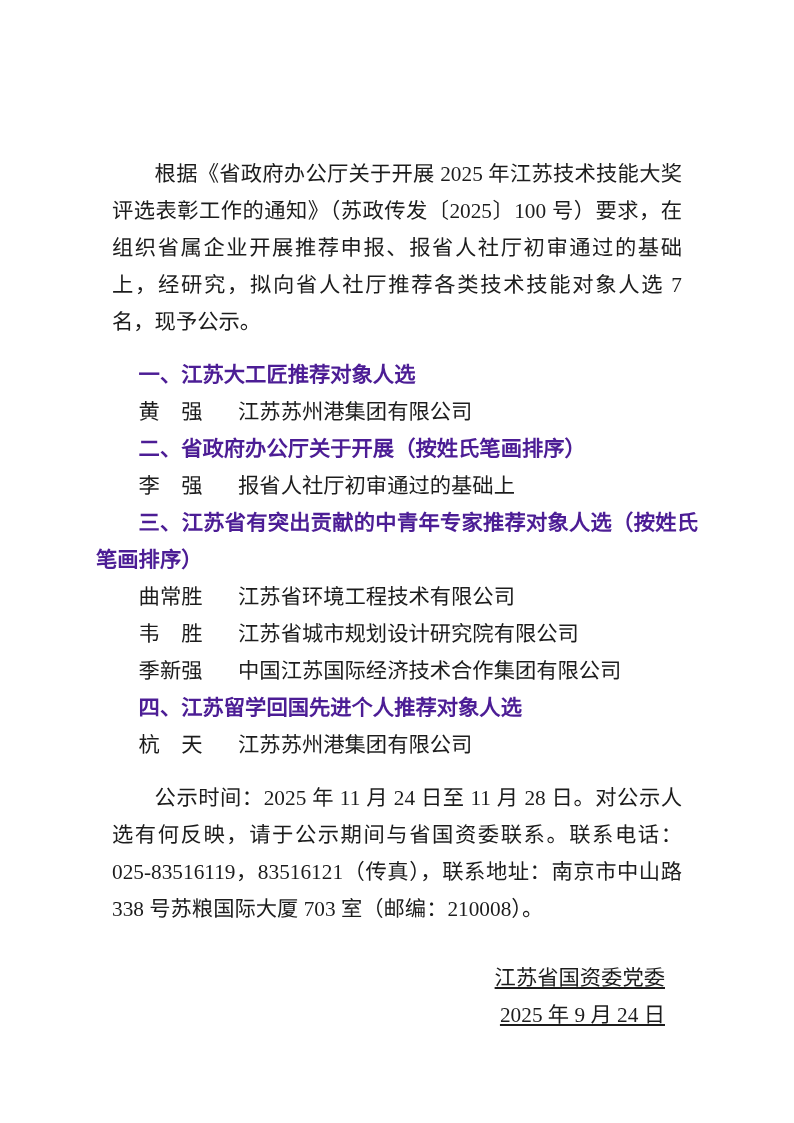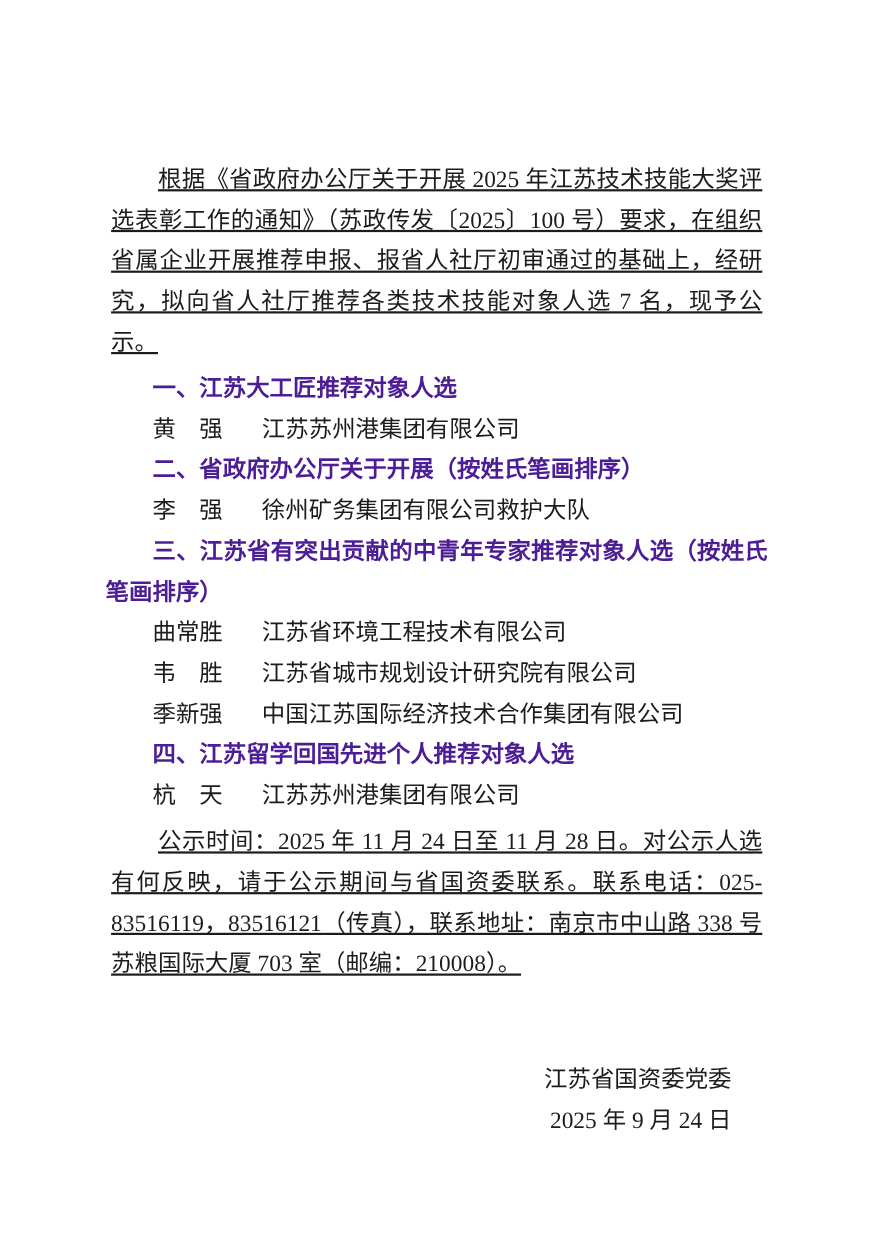--- a/index.html
+++ b/index.html
@@ -17,25 +17,24 @@
     padding: 140px 96px 0 96px;
     color: #1c1c1c;
     font-family: "Liberation Serif", "DejaVu Serif", serif;
     font-size: 21.3px;
     line-height: 37px;
   }
   .doc {
     width: 602px;
   }
   .para {
-    margin: 5px;
+    margin: 16px;
     text-indent: 2em;
     text-align: justify;
     letter-spacing: 0;
-    text-decoration: underline;
   }
   .section-heading {
     margin: 0;
     font-size: 21.3px;
     font-weight: 700;
     font-family: "Liberation Sans", "DejaVu Sans", sans-serif;
     text-indent: 2em;
     text-align: justify;
     line-height: 37px;
     color: #4c1d95;
@@ -44,23 +43,24 @@
     margin: 0;
     padding-left: 2em;
     text-align: left;
     white-space: nowrap;
   }
   .entry-name {
     display: inline-block;
     min-width: 4.42em;
   }
   .signature {
-    margin-top: 68px;
+    margin-top: 32px;
     text-align: right;
     padding-right: 33px;
+    text-decoration: underline;
   }
   .signature p {
     margin: 0;
     line-height: 37px;
   }
 </style>
 </head>
 <body>
 
 <div class="page">
@@ -70,21 +70,21 @@
 
     <h2 class="section-heading">一、江苏大工匠推荐对象人选</h2>
     <p class="entry">
       <span class="entry-name">黄　强</span>
       <span class="entry-org">江苏苏州港集团有限公司</span>
     </p>
 
     <h2 class="section-heading">二、省政府办公厅关于开展（按姓氏笔画排序）</h2>
     <p class="entry">
       <span class="entry-name">李　强</span>
-      <span class="entry-org">徐州矿务集团有限公司救护大队</span>
+      <span class="entry-org">报省人社厅初审通过的基础上</span>
     </p>
 
     <h2 class="section-heading">三、江苏省有突出贡献的中青年专家推荐对象人选（按姓氏笔画排序）</h2>
     <p class="entry">
       <span class="entry-name">曲常胜</span>
       <span class="entry-org">江苏省环境工程技术有限公司</span>
     </p>
     <p class="entry">
       <span class="entry-name">韦　胜</span>
       <span class="entry-org">江苏省城市规划设计研究院有限公司</span>

